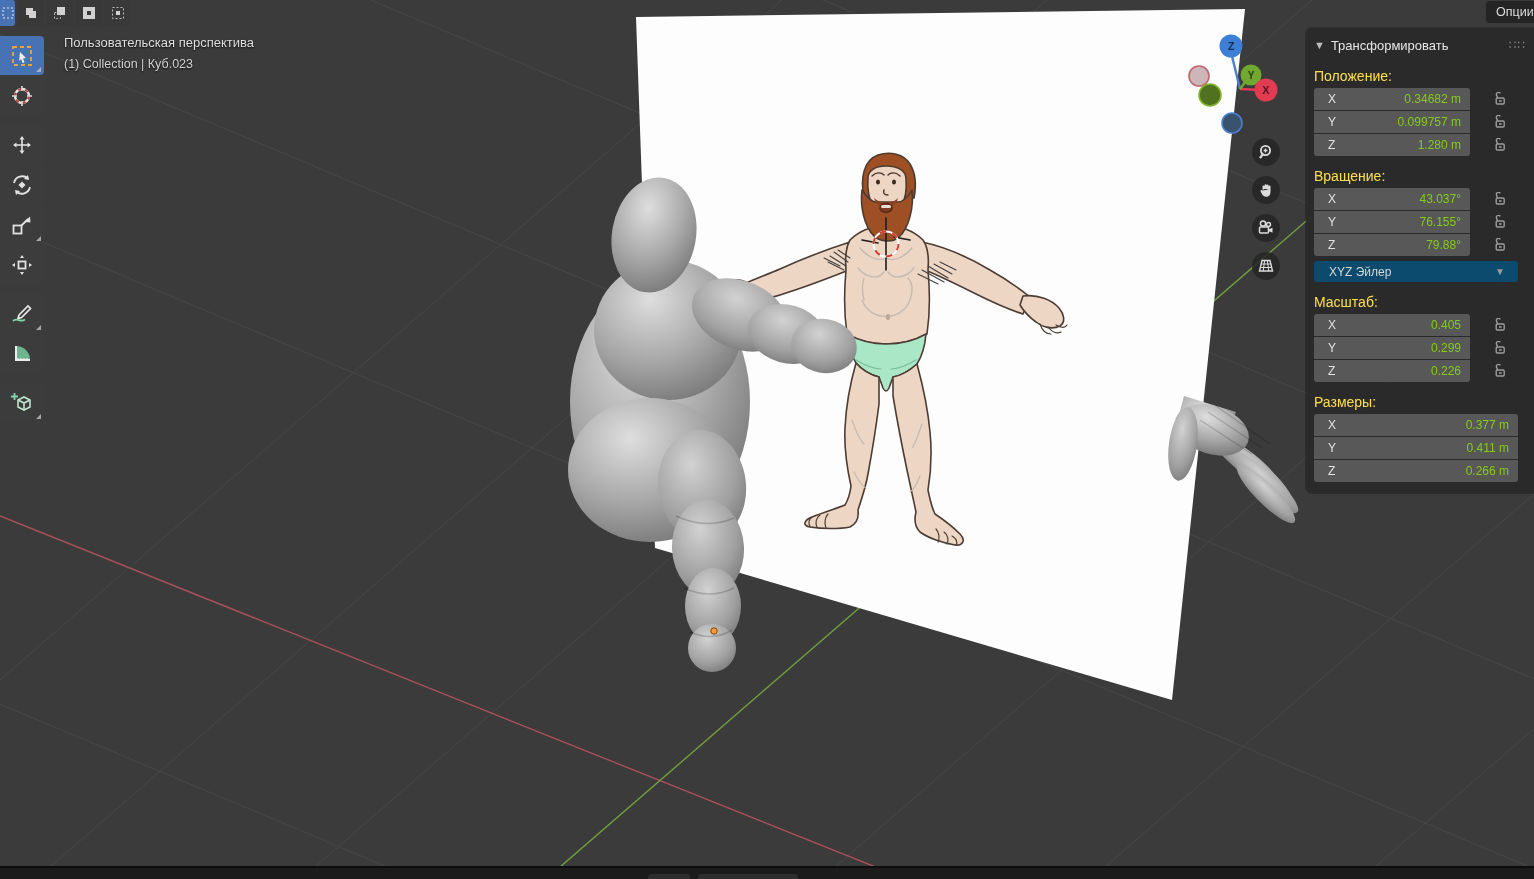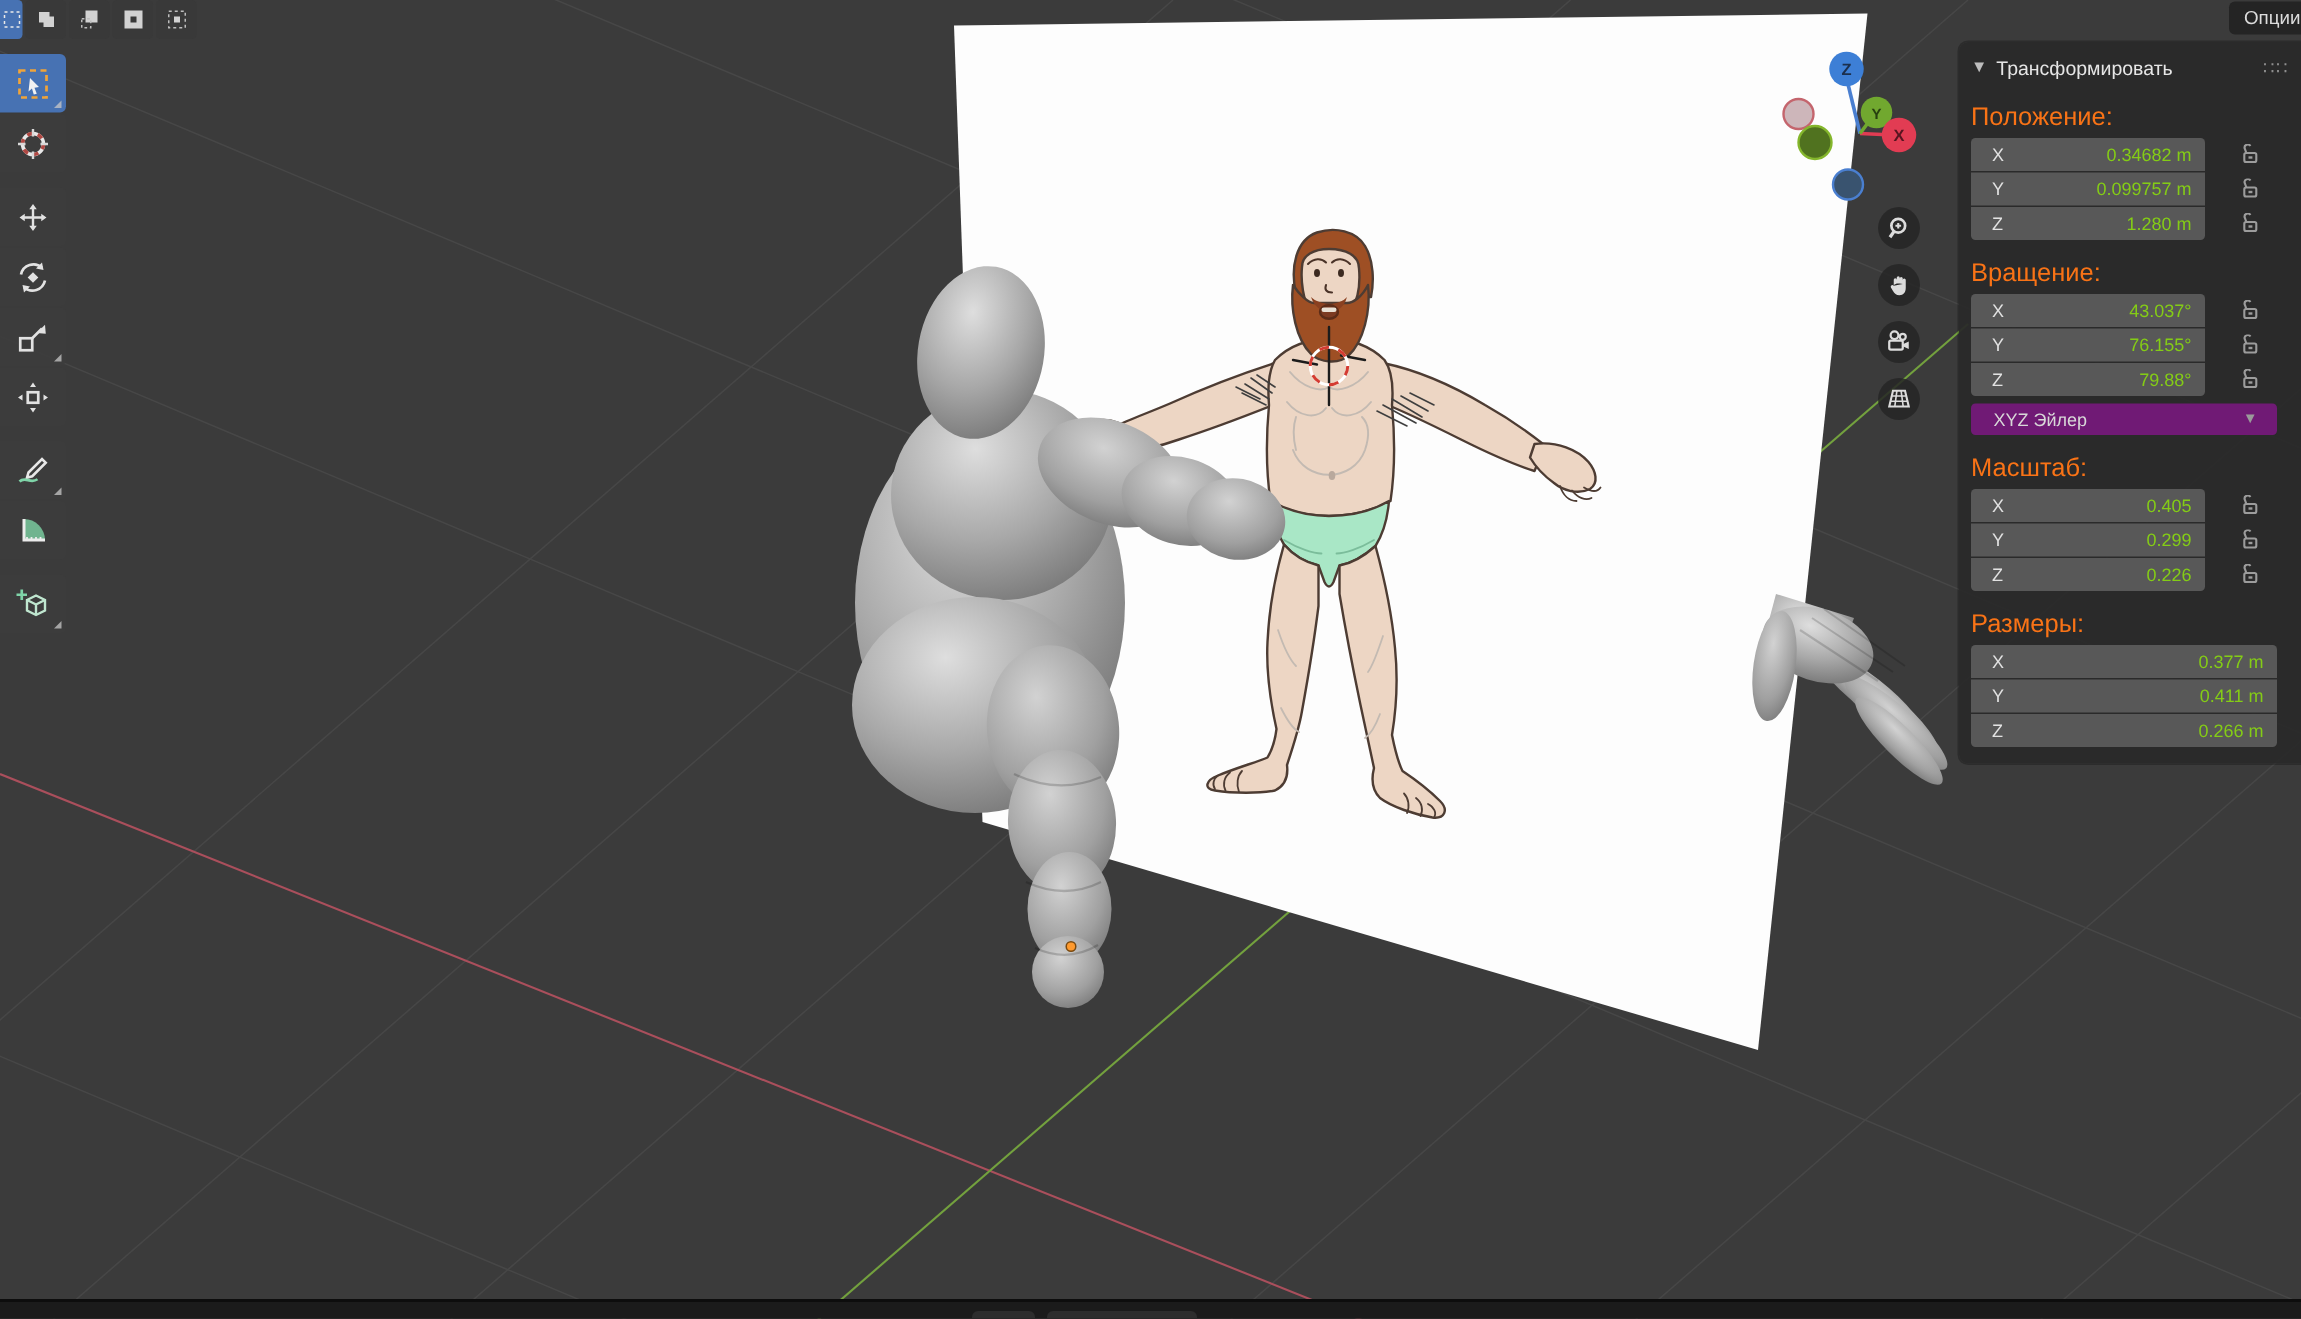--- a/index.html
+++ b/index.html
@@ -34,30 +34,30 @@
         display:flex;align-items:center;justify-content:center;padding:0;}
   
   .gizmo{position:absolute;left:1182px;top:28px;}
   
   .npanel{position:absolute;left:1306px;top:28px;width:228px;background:rgba(41,41,41,.94);
           border-radius:6px 0 0 6px;padding:6px 0 10px 0;color:#d6d6d6;box-shadow:0 0 0 1px rgba(0,0,0,.25);}
   .phead{display:flex;align-items:center;height:22px;padding:0 8px;}
   .phead .chev{color:#bdbdbd;font-size:11px;margin-right:6px;}
   .phead .ptitle{font-size:13px;color:#e6e6e6;}
   .phead .dots{margin-left:auto;color:#8f8f8f;font-size:12px;letter-spacing:1px;}
-  .plabel{font-size:17px;color:#f97316;margin:12px 0 4px 8px;}
+  .plabel{font-size:14px;color:#fde047;margin:12px 0 4px 8px;}
   .prow{display:flex;align-items:center;margin:0 0 1px 8px;}
   .field{position:relative;width:156px;height:22px;background:#585858;display:flex;align-items:center;}
   .field.wide{width:204px;}
   .prow.top .field{border-radius:3px 3px 0 0;}
   .prow.bot .field{border-radius:0 0 3px 3px;}
   .field .ax{font-size:12px;color:#e2e2e2;margin-left:14px;}
   .field .val{font-size:12px;color:#84cc16;margin-left:auto;margin-right:9px;}
   .lockwrap{margin-left:23px;display:flex;align-items:center;}
-  .dropdown{position:relative;width:204px;height:21px;background:#701a75;border-radius:3px;margin:5px 0 0 8px;
+  .dropdown{position:relative;width:204px;height:21px;background:#0c4a6e;border-radius:3px;margin:5px 0 0 8px;
             display:flex;align-items:center;border:none;}
   .dropdown .dval{font-size:12px;color:#d8d8d8;margin-left:9px;}
   .dropdown .dchev{margin-left:auto;margin-right:7px;color:#9a9a9a;font-size:10px;}
   
   .bottom-bar{position:absolute;left:0;top:866px;width:1534px;height:13px;background:#1b1b1b;border-top:2px solid #0d0d0d;}
   .bb1{position:absolute;left:648px;top:6px;width:42px;height:10px;border-radius:4px;background:#2d2d2d;}
   .bb2{position:absolute;left:698px;top:6px;width:100px;height:10px;border-radius:4px;background:#2d2d2d;}
 </style>
 </head>
 <body>
@@ -212,20 +212,24 @@
         </svg>
     </button>
     <button class="mode-btn">
       <svg width="14" height="14" viewBox="0 0 14 14">
           <rect x="1.5" y="1.5" width="11" height="11" fill="none" stroke="#bdbdbd" stroke-dasharray="2 2"></rect>
           <rect x="5" y="5" width="4" height="4" fill="#d2d2d2"></rect>
         </svg>
     </button>
   </div>
 
+  <div class="view-text">
+    <div class="l1">Пользовательская перспектива</div>
+    <div class="l2">(1) Collection | Куб.023</div>
+  </div>
 
   <div class="toolbar">
     <button class="tool-btn active sub">
       <svg width="24" height="24" viewBox="0 0 24 24">
         <rect x="3" y="3" width="18" height="18" fill="none" stroke="#f0a43a" stroke-width="1.8" stroke-dasharray="4 3"></rect>
         <path d="M10,8 L16,14 L13,14.5 L14.5,18.5 L12.5,19 L11.3,15 L9,17 Z" fill="#f2f2f2"></path>
       </svg>
     </button>
     <button class="tool-btn">
       <svg width="24" height="24" viewBox="0 0 24 24">

